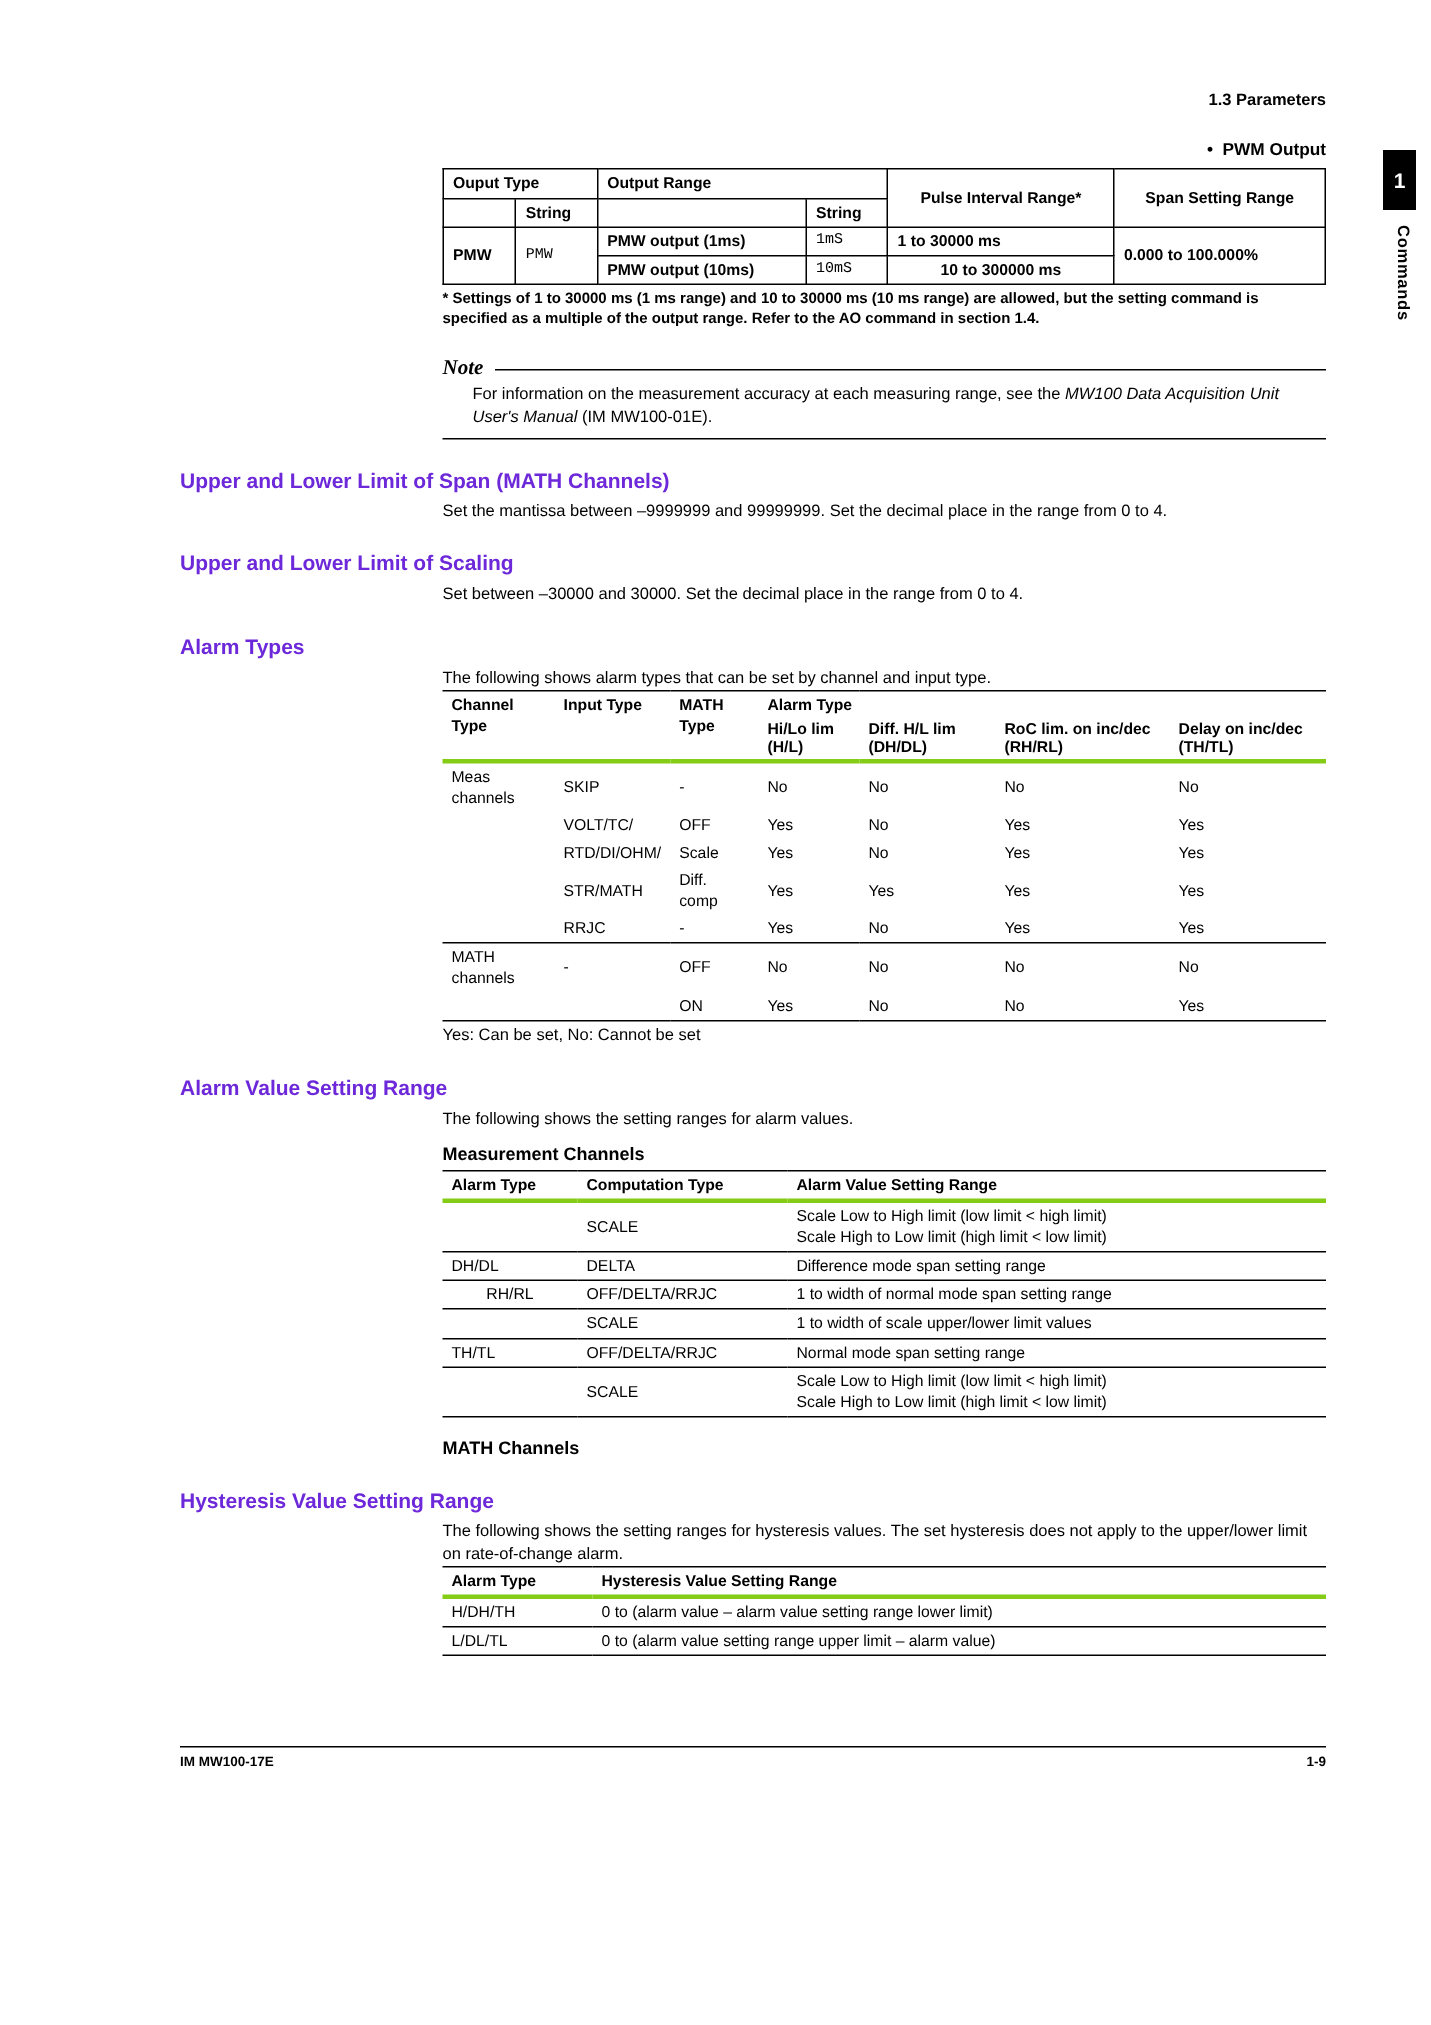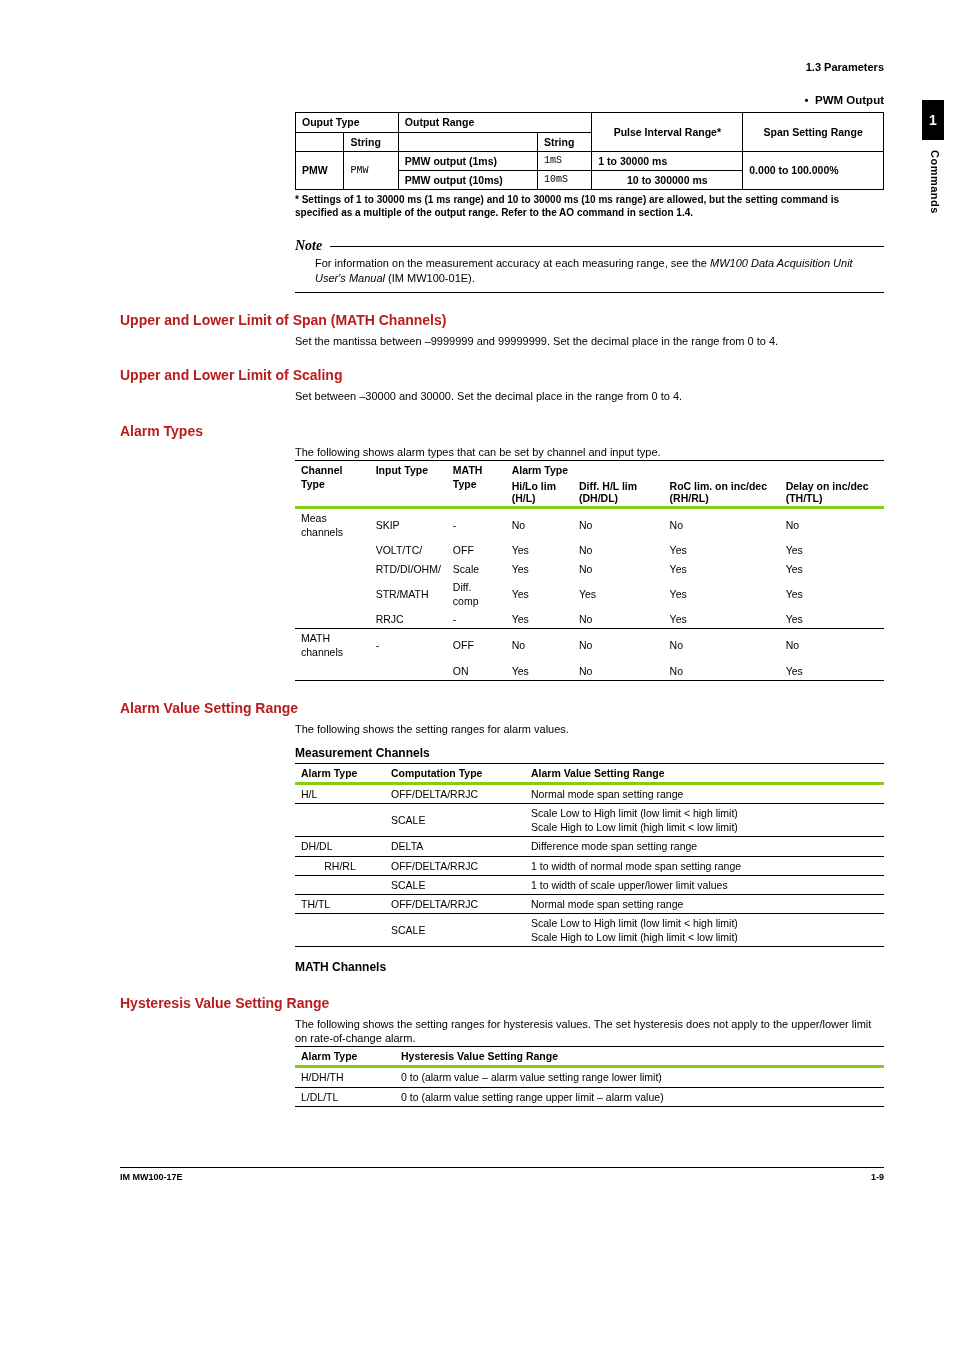--- a/index.html
+++ b/index.html
@@ -38,21 +38,21 @@
   }
   .header-right {
     text-align: right;
     font-weight: bold;
     font-size: 11px;
     margin-bottom: 18px;
   }
   .content { margin-left: 175px; }
   .bullet-head { font-weight: bold; font-size: 11.5px; margin-top: 4px; margin-left:175px;text-align:right; }
   h2.sec {
-    color: #b91c1c;
+    color: #6d28d9;
     font-size: 14px;
     font-weight: bold;
     margin: 18px 0 4px 0;
   }
   h3.sub {
     font-size: 12px;
     font-weight: bold;
     margin: 8px 0 2px 0;
   }
   table.tbl {
@@ -248,41 +248,37 @@
           <td></td>
           <td></td>
           <td>ON</td>
           <td>Yes</td>
           <td>No</td>
           <td>No</td>
           <td>Yes</td>
         </tr>
       </tbody>
 </table>
+<div style="margin-top:2px;">Yes: Can be set, No: Cannot be set</div>
 </div>
 
 <h2 class="sec">Alarm Value Setting Range</h2>
 <div class="content">The following shows the setting ranges for alarm values.</div>
 <div class="content">
 <h3 class="sub">Measurement Channels</h3>
 <table class="ruled">
   <thead>
     <tr class="top-rule">
       <th style="width:90px;">Alarm Type</th>
       <th style="width:140px;">Computation Type</th>
       <th>Alarm Value Setting Range</th>
     </tr>
   </thead>
   <tbody id="avr-body">
         <tr class="rule">
-          <td style="white-space: pre-line;">H/L</td>
-          <td style="white-space: pre-line;">OFF/DELTA/RRJC</td>
-          <td style="white-space: pre-line;">Normal mode span setting range</td>
-        </tr>
-        <tr class="rule">
           <td style="white-space: pre-line;"></td>
           <td style="white-space: pre-line;">SCALE</td>
           <td style="white-space: pre-line;">Scale Low to High limit (low limit &lt; high limit)
 Scale High to Low limit (high limit &lt; low limit)</td>
         </tr>
         <tr class="rule">
           <td style="white-space: pre-line;">DH/DL</td>
           <td style="white-space: pre-line;">DELTA</td>
           <td style="white-space: pre-line;">Difference mode span setting range</td>
         </tr>

